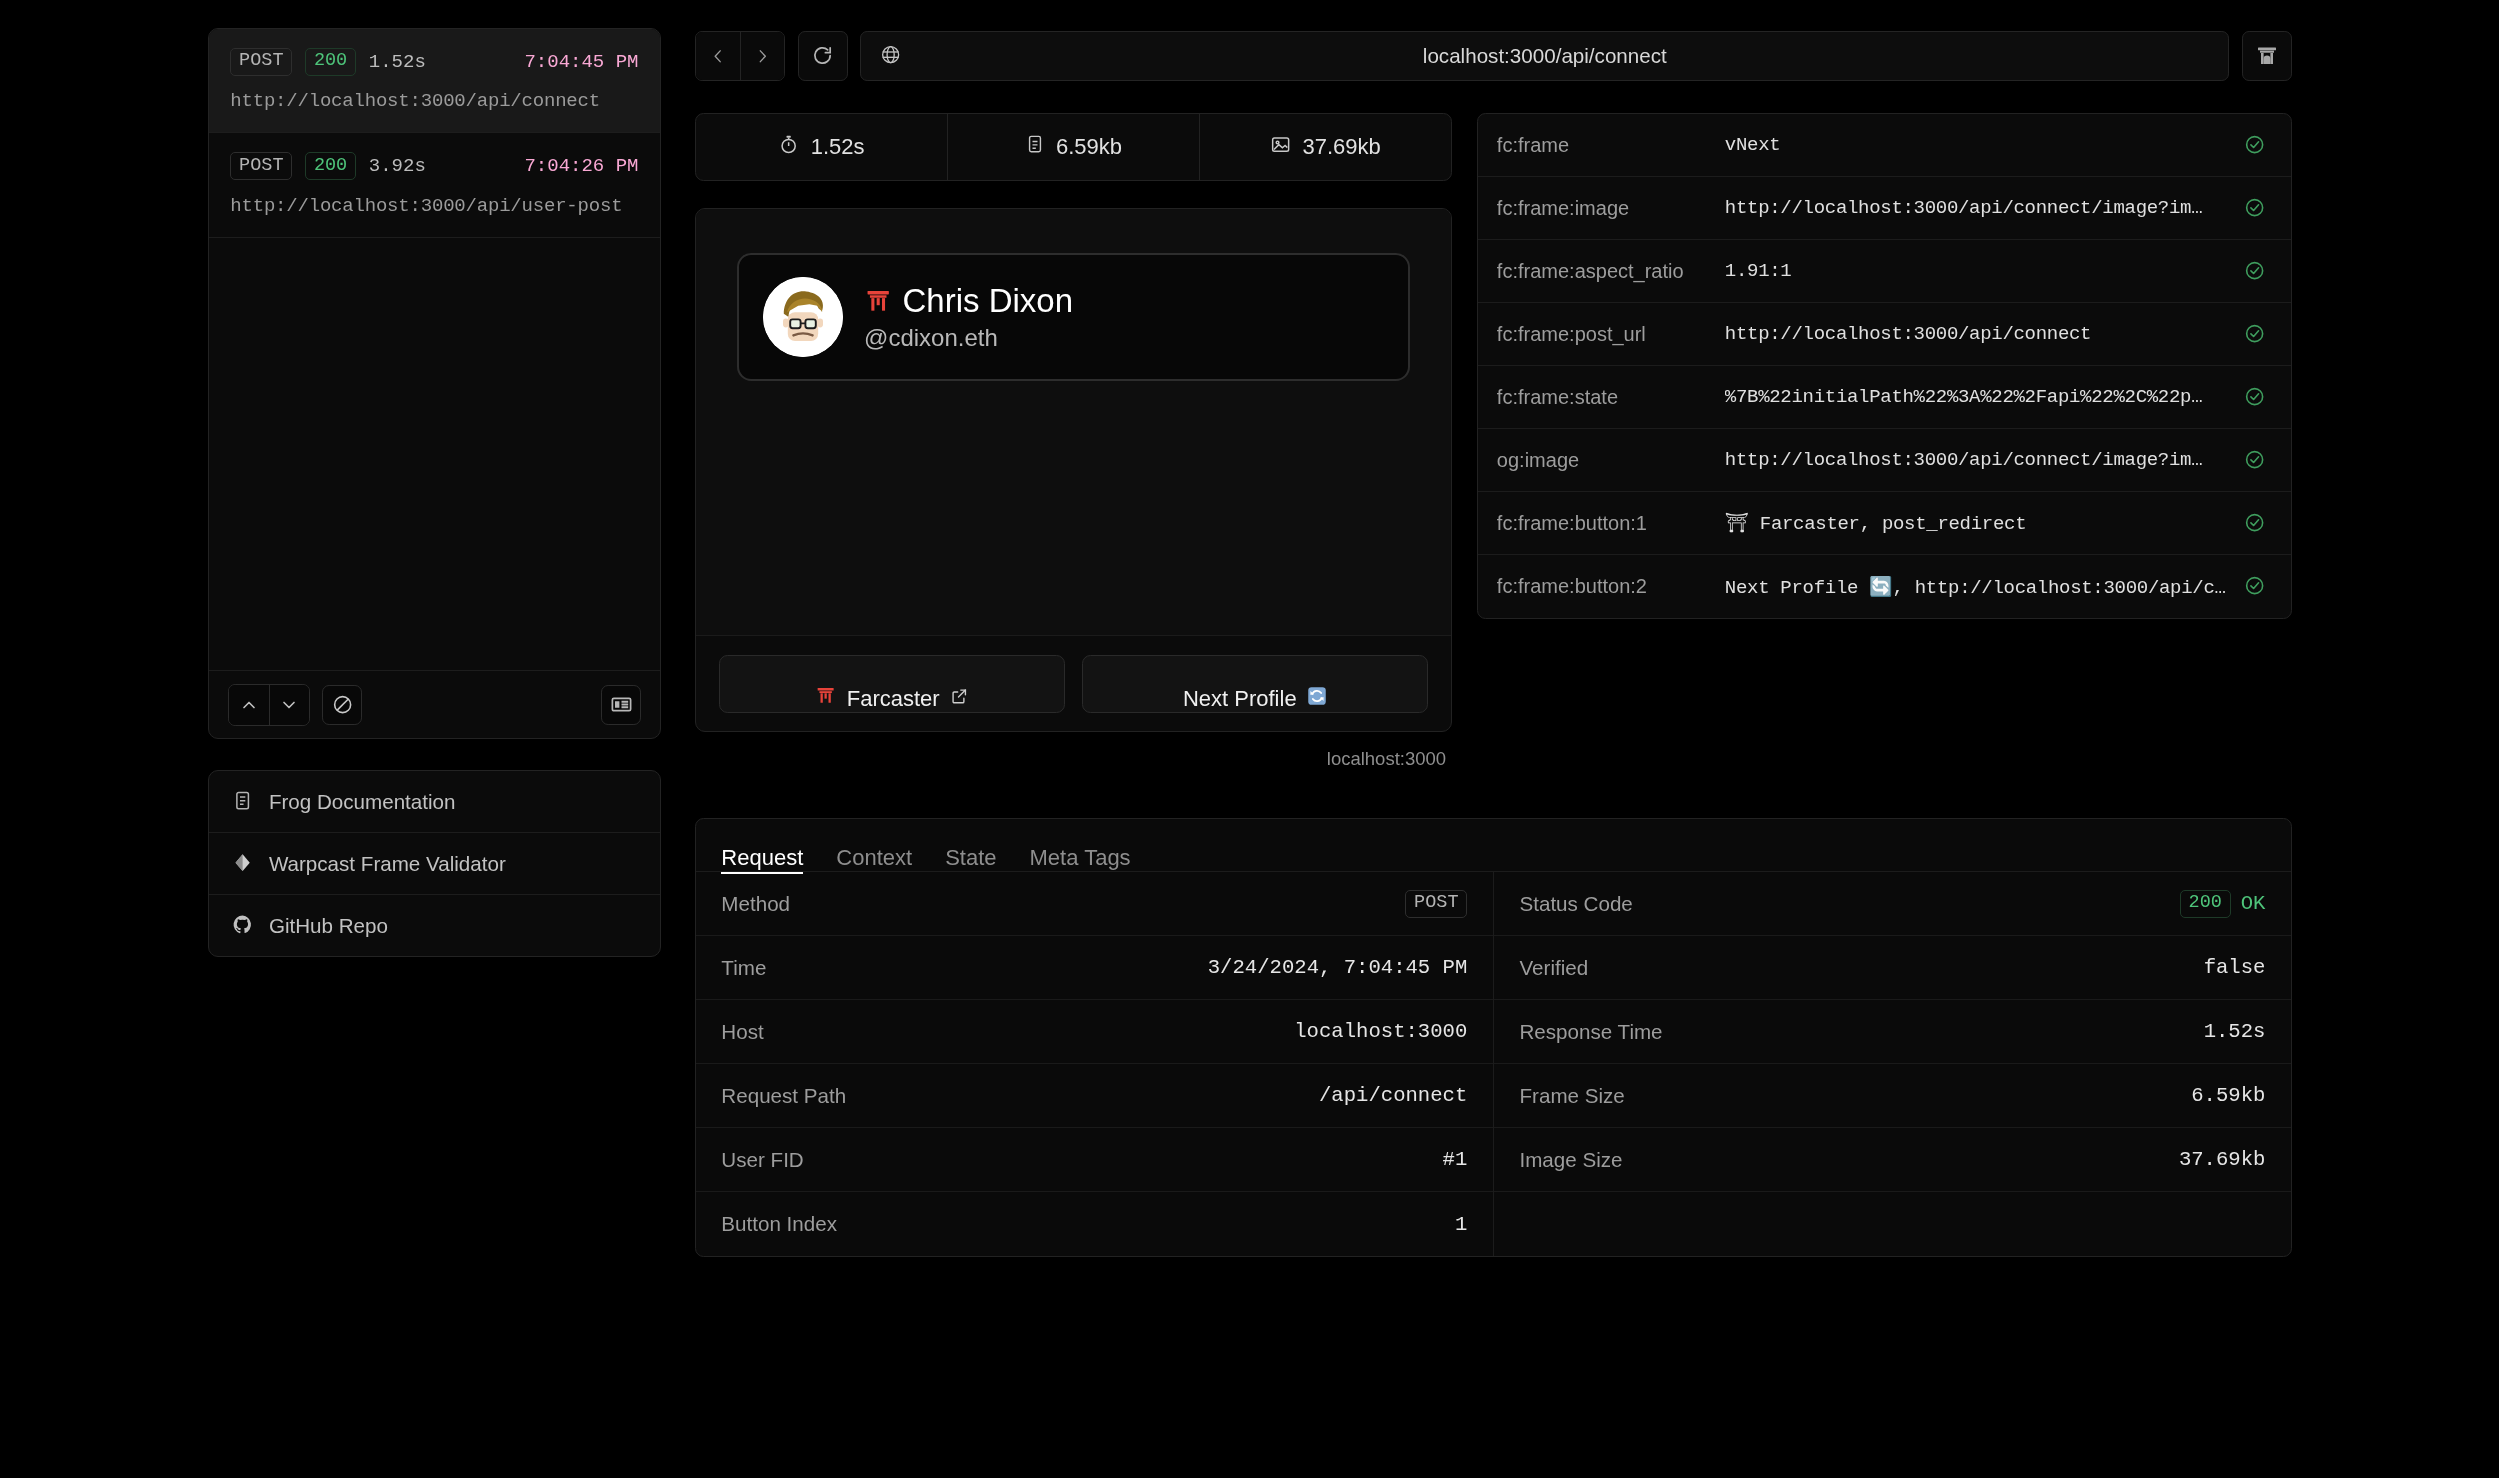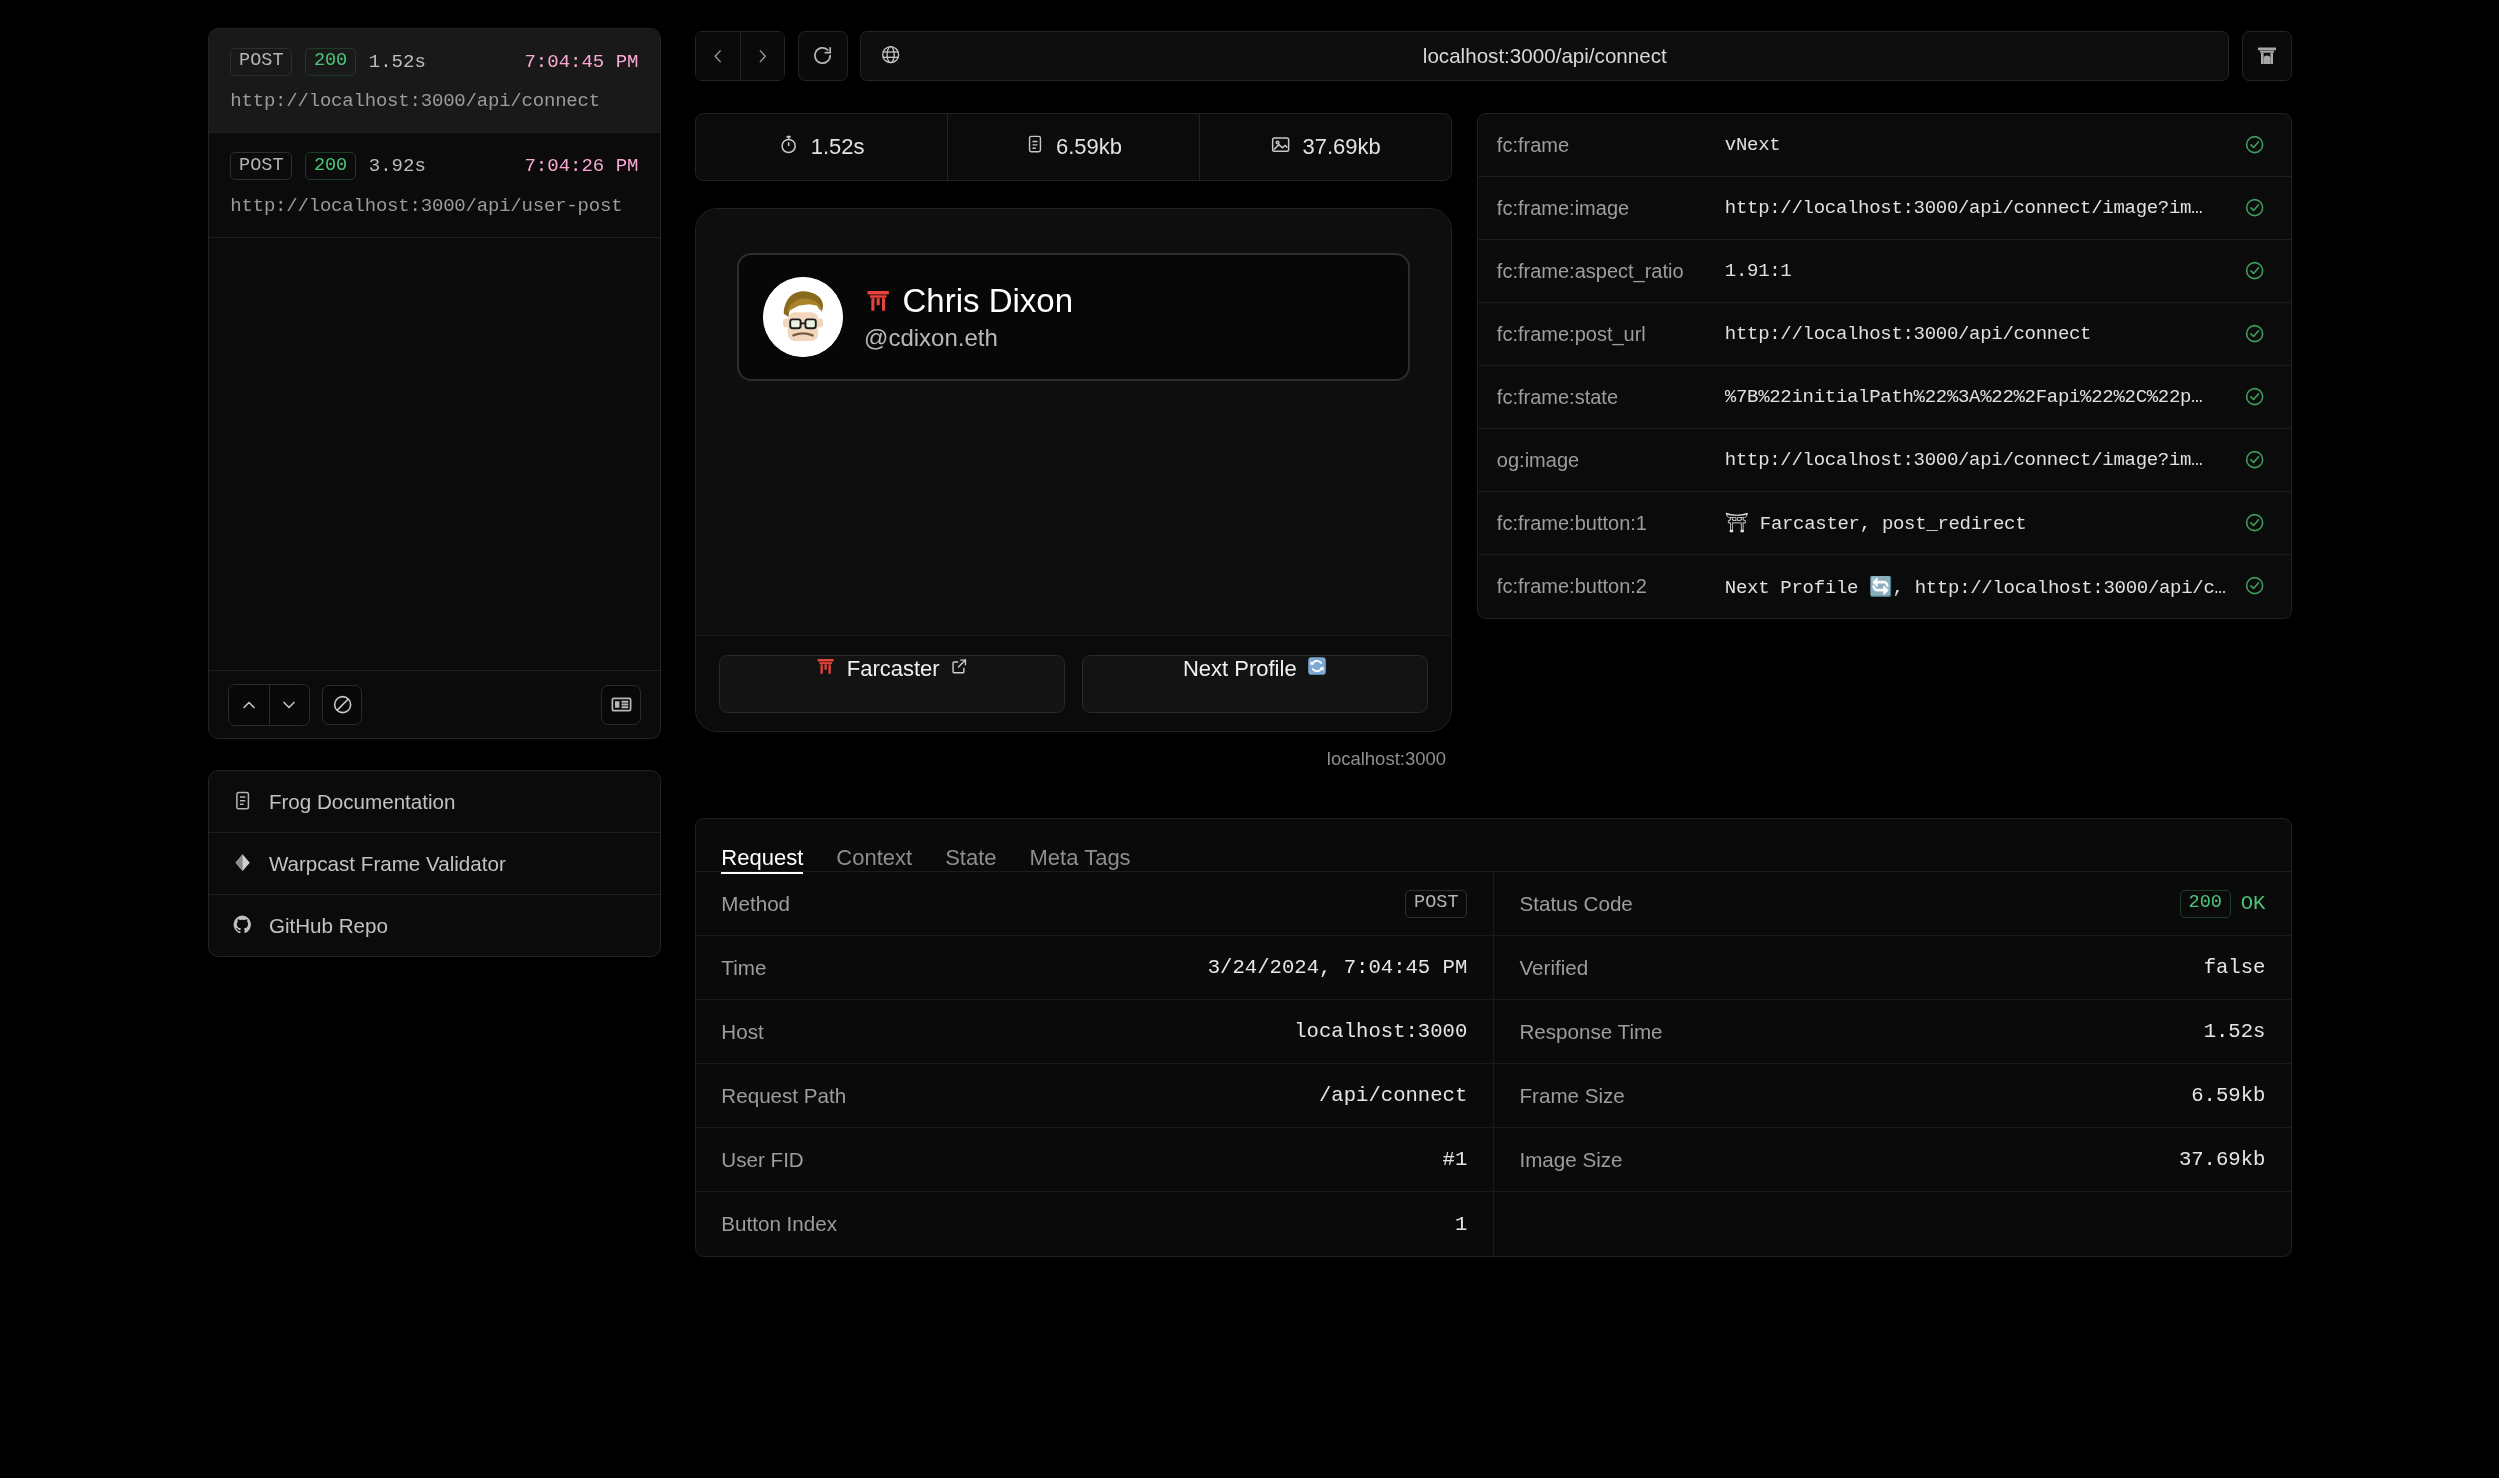--- a/index.html
+++ b/index.html
@@ -216,21 +216,21 @@
   .metric {
     flex: 1;
     display: flex; align-items: center; justify-content: center; gap: 11.4px;
     font-size: 22px; color: #e2e2e2;
     font-family: "Liberation Sans", sans-serif;
   }
   .metric + .metric { border-left: 1.4px solid #222222; }
 
   #frame-card {
     border: 1.4px solid #222222;
-    border-radius: 22px;
+    border-radius: 10px;
     background: #0b0b0b;
     overflow: hidden;
   }
   #frame-image {
     height: 427px;
     background: #0e0e0e;
     border-bottom: 1.4px solid #1b1b1b;
     padding: 44px 41px;
   }
   #profile-box {
@@ -265,21 +265,21 @@
     padding: 18.5px 23px;
   }
   .frame-btn-lg {
     flex: 1;
     height: 58px;
     border: 1.4px solid #2a2a2a;
     border-radius: 8.5px;
     background: #131313;
     color: #f0f0f0;
     font-size: 22px;
-    display: flex; align-items: flex-start; justify-content: center; gap: 10px;
+    display: flex; align-items: flex-end; justify-content: center; gap: 10px;
     cursor: pointer;
   }
   #host-note {
     text-align: right;
     font-size: 18.5px;
     color: #8e8e8e;
     padding: 15.6px 5.7px 0 0;
   }
 
   

